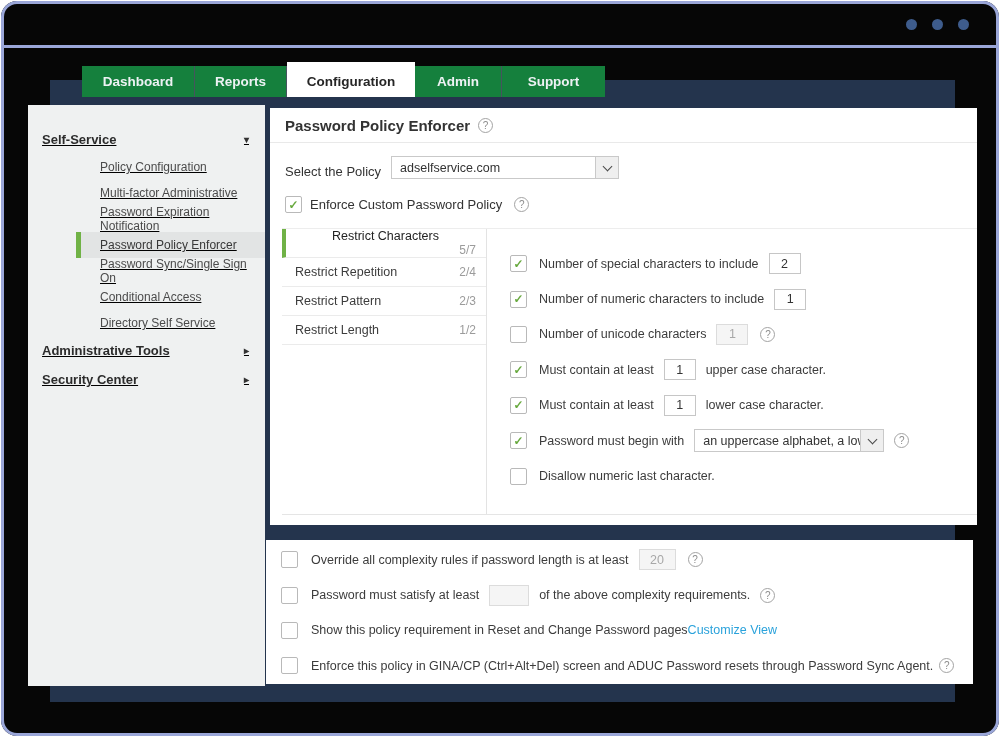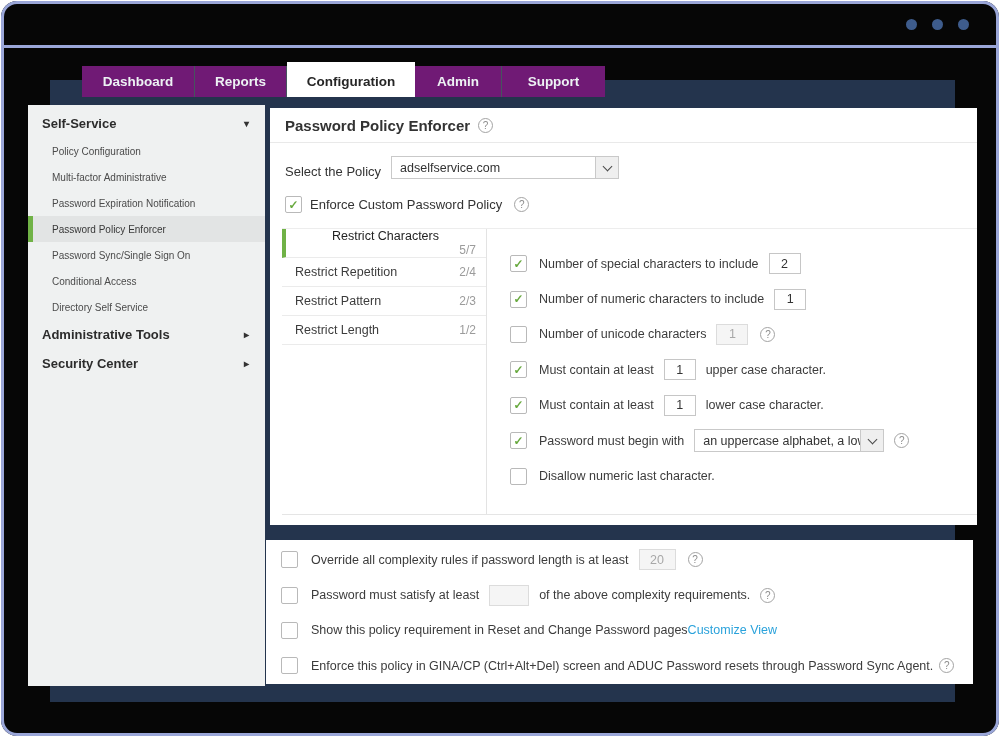--- a/index.html
+++ b/index.html
@@ -12,39 +12,39 @@
          pointer-events:none;z-index:60;}
   .titlebar{position:absolute;left:3px;right:3px;top:2px;height:43px;
             border-bottom:3px solid #9AA6D8;z-index:5;}
   .dots{position:absolute;right:28px;top:17px;display:flex;gap:15px;}
   .dot{width:11px;height:11px;border-radius:50%;background:#3E5C8C;}
 
   
   .app-bg{position:absolute;left:50px;top:80px;width:905px;height:622px;background:#24344D;}
 
   
-  .tabs{position:absolute;left:82px;top:66px;height:31px;display:flex;background:#701a75;z-index:6;}
+  .tabs{position:absolute;left:82px;top:66px;height:31px;display:flex;background:#15803d;z-index:6;}
   .tab{line-height:31px;text-align:center;color:#EDF2F4;font-size:13.5px;font-weight:600;
        border-right:1px solid #46545E;box-sizing:border-box;}
   .tab:nth-child(1){width:113px;}
   .tab:nth-child(2){width:92px;}
   .tab:nth-child(3){width:128px;}
   .tab:nth-child(4){width:87px;}
   .tab:nth-child(5){width:103px;border-right:none;}
   .tab.active{background:#FFFFFF;color:#262626;margin-top:-4px;height:35px;
               padding-top:4px;line-height:31px;border-right:none;}
 
   
   .sidebar{position:absolute;left:28px;top:105px;width:237px;height:581px;background:#EFF1F1;
-           padding-top:4px;box-sizing:border-box;z-index:6;}
+           padding-top:20px;box-sizing:border-box;z-index:6;text-decoration:underline;}
   .side-header{height:29px;display:flex;align-items:center;padding:0 16px 0 14px;
                font-size:13px;font-weight:700;color:#2C2C2C;}
   .side-header .arrow{margin-left:auto;font-size:10px;color:#333;}
   .side-item{height:26px;display:flex;align-items:center;padding-left:24px;
-             font-size:10px;color:#4B4B4B;box-sizing:border-box;}
+             font-size:12px;color:#4B4B4B;box-sizing:border-box;margin-left:48px;}
   .side-item.selected{background:#E2E4E4;border-left:5px solid #70B246;padding-left:19px;color:#383838;}
 
   
   .cb{width:15px;height:15px;border:1px solid #B9B9B9;border-radius:2px;background:#fff;
       display:inline-flex;align-items:center;justify-content:center;flex:none;box-sizing:content-box;}
   .tick{color:#68A93E;font-weight:700;font-size:12px;line-height:1;}
   .help{width:15px;height:15px;border:1px solid #A3A3A3;border-radius:50%;color:#8C8C8C;
         font-size:10px;display:inline-flex;align-items:center;justify-content:center;
         margin-left:10px;flex:none;box-sizing:border-box;}
   .select{position:relative;height:23px;border:1px solid #C9C9C9;background:#fff;

